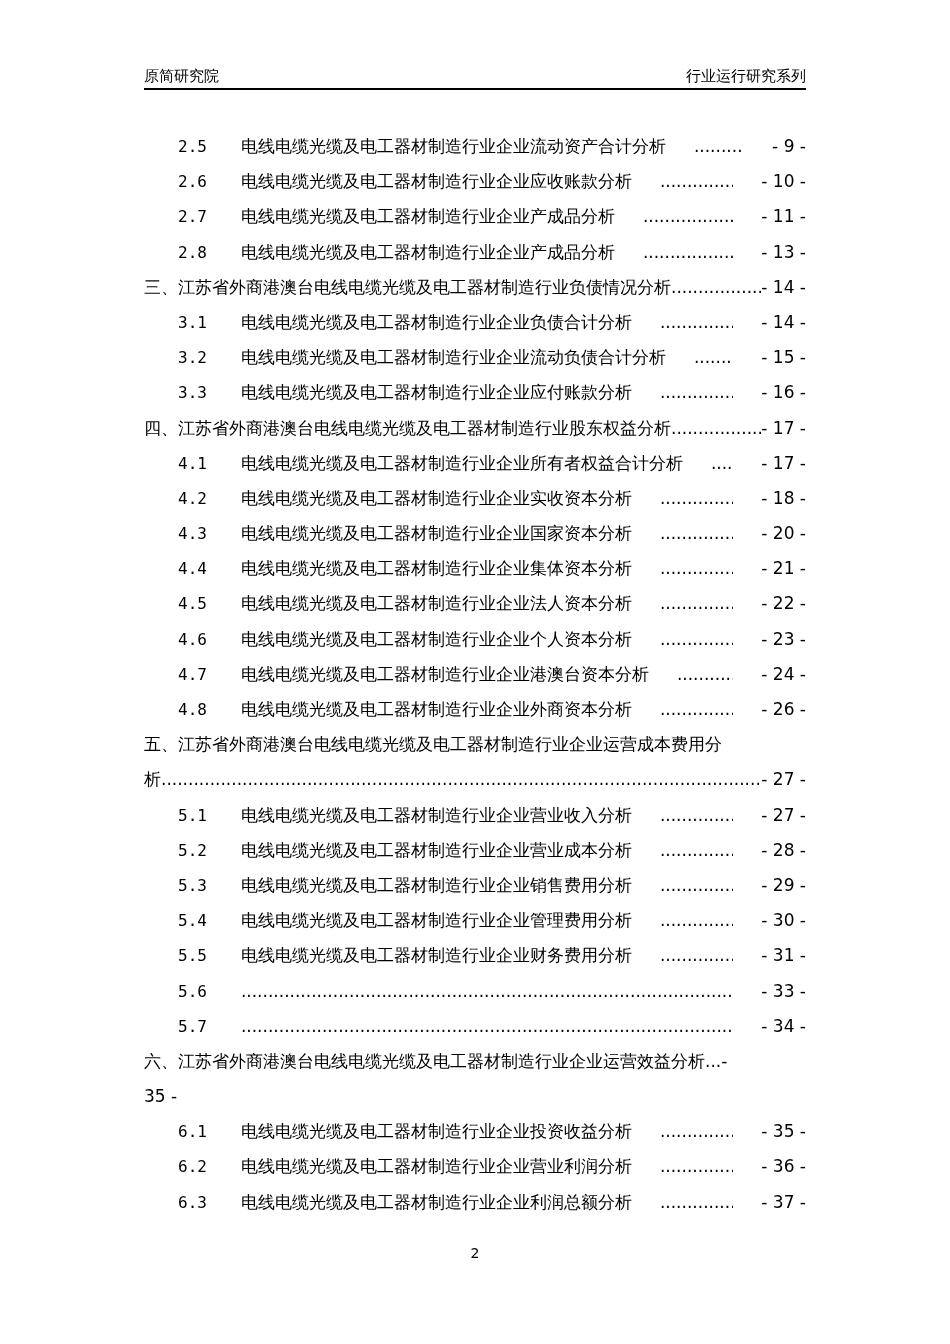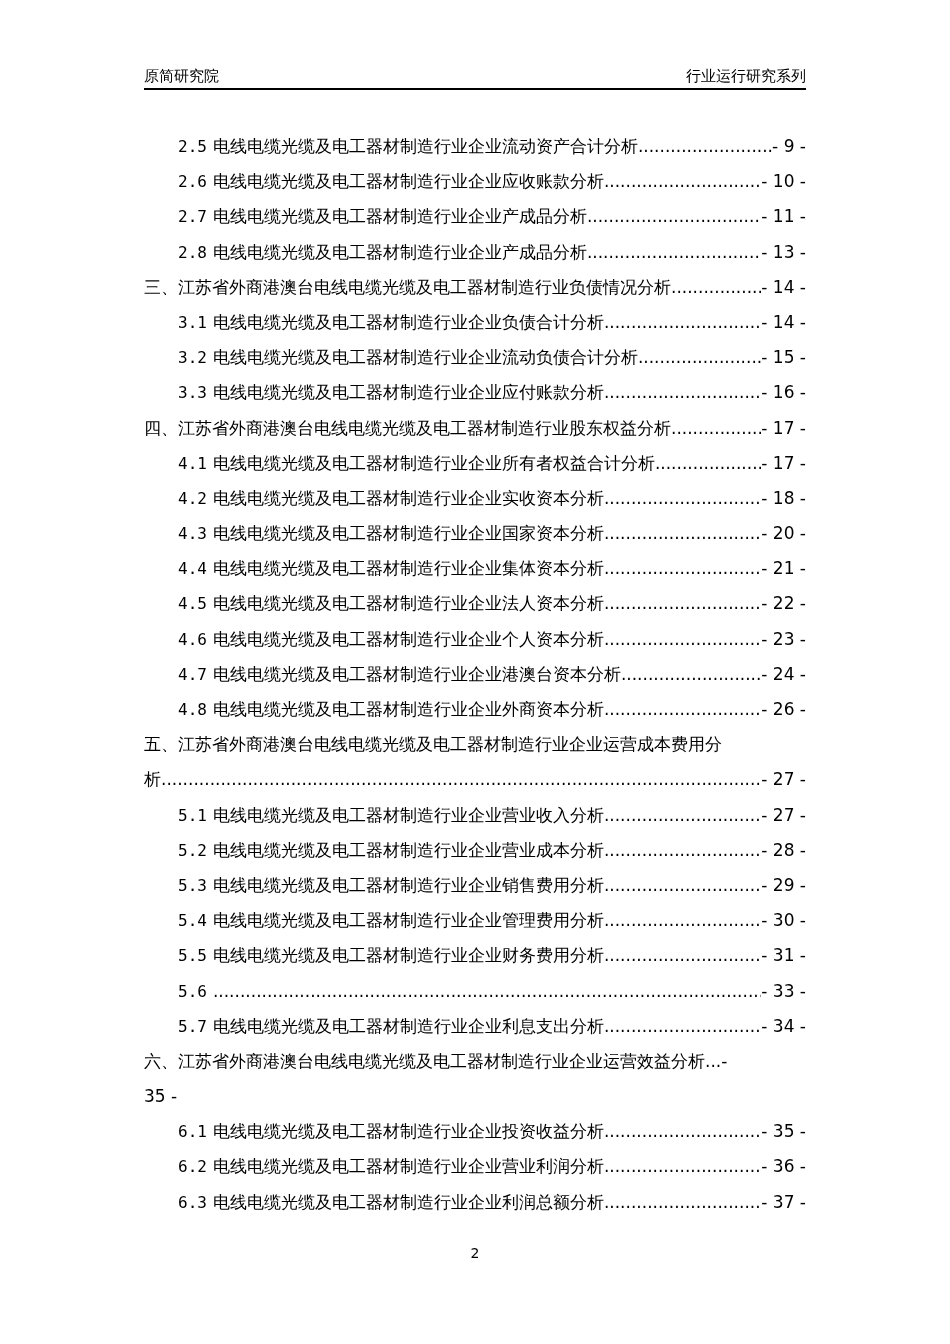--- a/index.html
+++ b/index.html
@@ -49,20 +49,21 @@
       display: flex;
       align-items: baseline;
       height: 35.2px;
       line-height: 35.2px;
       font-size: 17px;
       white-space: nowrap;
       overflow: hidden;
     }
     .toc-entry.level-2 {
       padding-left: 34px;
+      gap: 28px;
     }
     .toc-entry .num {
       font-family: "DejaVu Sans Mono", monospace;
       font-size: 16px;
       margin-right: 6px;
       flex: 0 0 auto;
     }
     .toc-entry .title {
       flex: 0 1 auto;
     }
@@ -265,21 +266,20 @@
     <span class="leader"></span>
     <span class="page">- 31 -</span>
   </li>
   <li class="toc-entry level-2">
     <span class="num">5.6</span>
     <span class="leader"></span>
     <span class="page">- 33 -</span>
   </li>
   <li class="toc-entry level-2">
     <span class="num">5.7</span>
-    <span class="title">电线电缆光缆及电工器材制造行业企业利息支出分析</span>
     <span class="leader"></span>
     <span class="page">- 34 -</span>
   </li>
 
   <li class="toc-entry level-1 wrapped">
     <span class="line1">六、江苏省外商港澳台电线电缆光缆及电工器材制造行业企业运营效益分析...-</span>
     <span class="line2">35 -</span>
   </li>
   <li class="toc-entry level-2">
     <span class="num">6.1</span>

